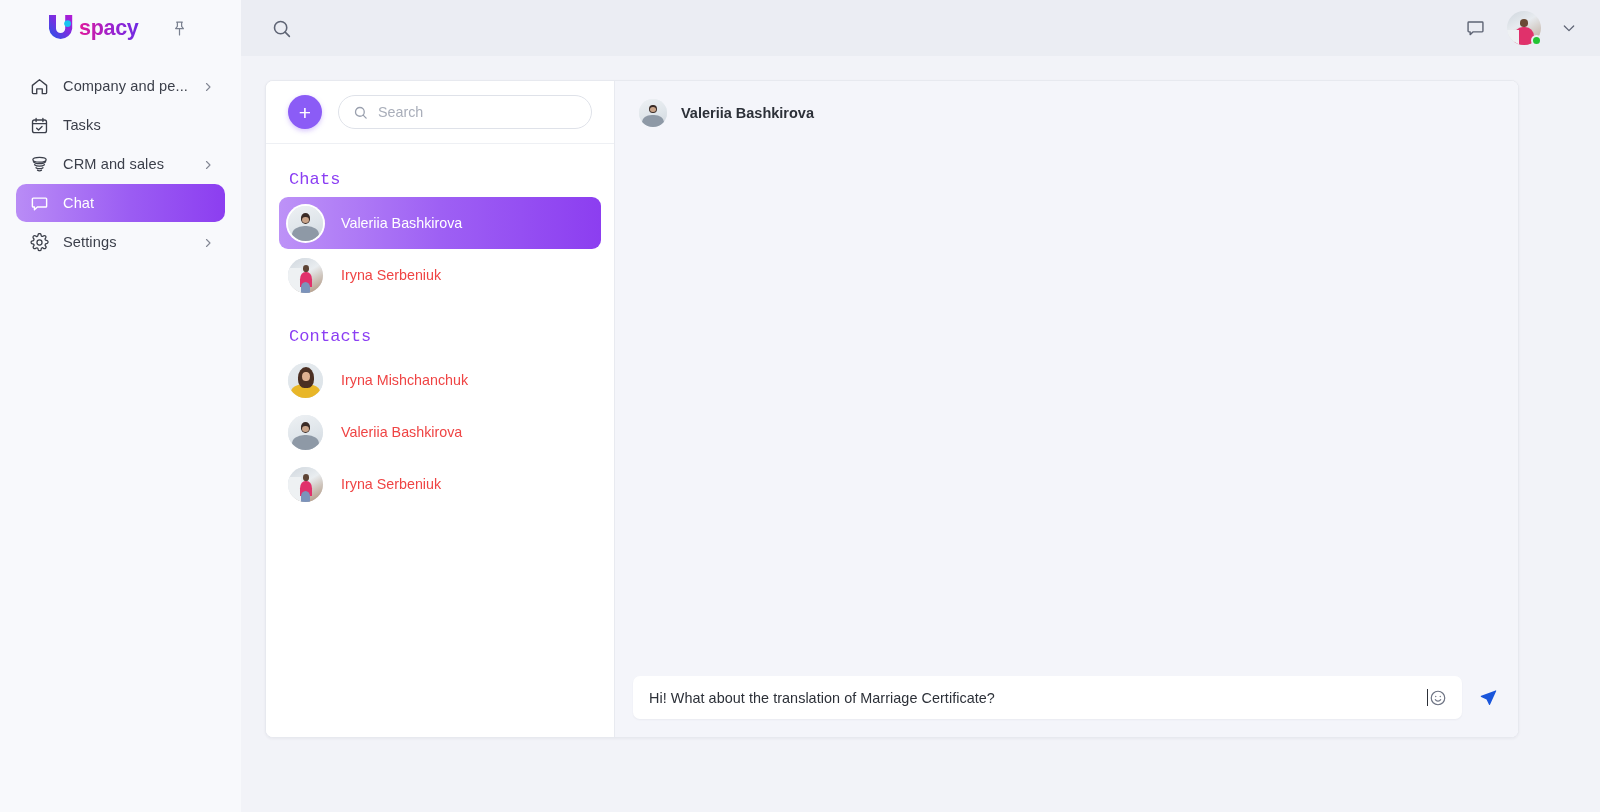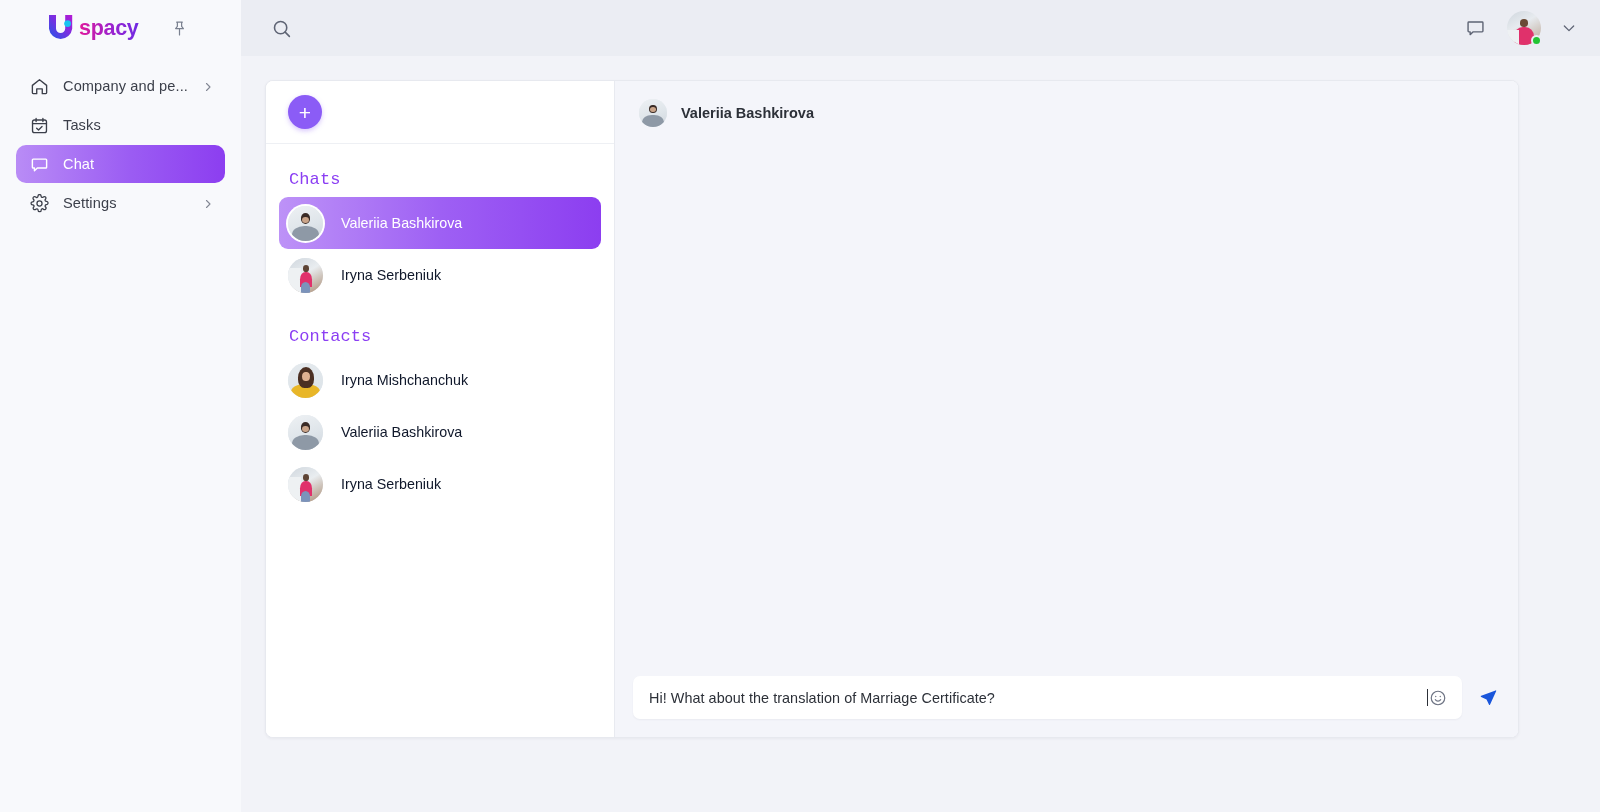--- a/index.html
+++ b/index.html
@@ -103,21 +103,21 @@
     display: flex; align-items: center; gap: 18px;
     height: 52px; margin: 0 13px; padding: 0 0 0 9px; border-radius: 9px;
     cursor: pointer;
   }
   .row.selected {
     background: linear-gradient(90deg, #bd92f7 0%, #9e60f4 50%, #8c3ef0 100%);
   }
   .row.selected .row-name { color: #ffffff; }
   .row-av { width: 35px; height: 35px; border-radius: 50%; flex: 0 0 35px; overflow: hidden; background:#e7ecf1; }
   .row.selected .row-av { box-shadow: 0 0 0 2px #fff; }
-  .row-name { font-size: 14.3px; color: #0f172a; white-space: nowrap; }
+  .row-name { font-size: 14.3px; color: #ef4444; white-space: nowrap; }
 
   
   .conv { flex: 1 1 auto; display: flex; flex-direction: column; background: #f4f5fa; min-width: 0; }
   .conv-head {
     height: 63px; flex: 0 0 63px; display: flex; align-items: center; gap: 14px;
     padding: 0 24px; background: #f4f5fa;
   }
   .conv-head .ch-av { width: 28px; height: 28px; border-radius: 50%; overflow: hidden; flex:0 0 28px; background:#e7ecf1;}
   .conv-head .ch-name { font-size: 14.5px; font-weight: 700; color: #2c3038; }
   .conv-body { flex: 1 1 auto; background: #f4f5fa; }
@@ -191,20 +191,37 @@
       <div class="sb-item">
         <span class="sb-ico">
           <svg width="19" height="19" viewBox="0 0 24 24" fill="none" stroke="#3b3f4a" stroke-width="1.7" stroke-linecap="round" stroke-linejoin="round">
             <rect x="3.2" y="5" width="17.6" height="16" rx="2.4"></rect>
             <path d="M3.2 9.6h17.6M7.7 3v4M16.3 3v4M8.4 15.4l2.4 2.3 4.4-4.4"></path>
           </svg>
         </span>
         <span class="sb-lbl">Tasks</span>
       </div>
 
+      <div class="sb-item">
+        <span class="sb-ico">
+          <svg width="19" height="19" viewBox="0 0 24 24" fill="none" stroke="#3b3f4a" stroke-width="1.6" stroke-linecap="round" stroke-linejoin="round">
+            <ellipse cx="12" cy="6" rx="8.4" ry="3.1"></ellipse>
+            <path d="M4.3 8.4c.9 1.5 4 2.6 7.7 2.6s6.8-1.1 7.7-2.6"></path>
+            <path d="M5.8 12.3c1.2 1.1 3.6 1.8 6.2 1.8s5-.7 6.2-1.8"></path>
+            <path d="M7.6 16c.9.8 2.6 1.3 4.4 1.3s3.5-.5 4.4-1.3"></path>
+            <path d="M9.5 19.2c.6.5 1.5.8 2.5.8s1.9-.3 2.5-.8"></path>
+          </svg>
+        </span>
+        <span class="sb-lbl">CRM and sales</span>
+        <span class="sb-chev">
+          <svg width="12" height="12" viewBox="0 0 24 24" fill="none" stroke="#5b6070" stroke-width="2.2" stroke-linecap="round" stroke-linejoin="round">
+              <path d="M9 5l7 7-7 7"></path>
+            </svg>
+        </span>
+      </div>
 
       <div class="sb-item active">
         <span class="sb-ico">
           <svg width="19" height="19" viewBox="0 0 24 24" fill="none" stroke="#ffffff" stroke-width="1.8" stroke-linecap="round" stroke-linejoin="round">
             <path d="M4 5.2h16a1 1 0 0 1 1 1v9.2a1 1 0 0 1-1 1H9.3L5.6 20v-3.6H4a1 1 0 0 1-1-1V6.2a1 1 0 0 1 1-1z"></path>
           </svg>
         </span>
         <span class="sb-lbl">Chat</span>
       </div>
 
@@ -259,20 +276,29 @@
         </div>
       </div>
     </header>
 
     <div class="content">
       <div class="chat-card">
 
         <div class="list-panel">
           <div class="list-head">
             <div class="add-btn">+</div>
+            <div class="search-box">
+              <span class="si">
+                <svg width="15" height="15" viewBox="0 0 24 24" fill="none" stroke="#9aa0ae" stroke-width="2.1" stroke-linecap="round">
+                    <circle cx="11" cy="11" r="7"></circle>
+                    <path d="M16.2 16.2 21 21"></path>
+                  </svg>
+              </span>
+              <input type="text" value="" placeholder="Search" style="">
+            </div>
           </div>
 
           <div class="list-scroll">
 
             <div class="section-title">Chats</div>
 
             <div class="row selected">
               <div class="row-av">
                 <div class="ph">
                   <div class="bg" style="background:linear-gradient(160deg,#eef1f4 0%,#dfe5ea 55%,#cfd6dd 100%)"></div>

